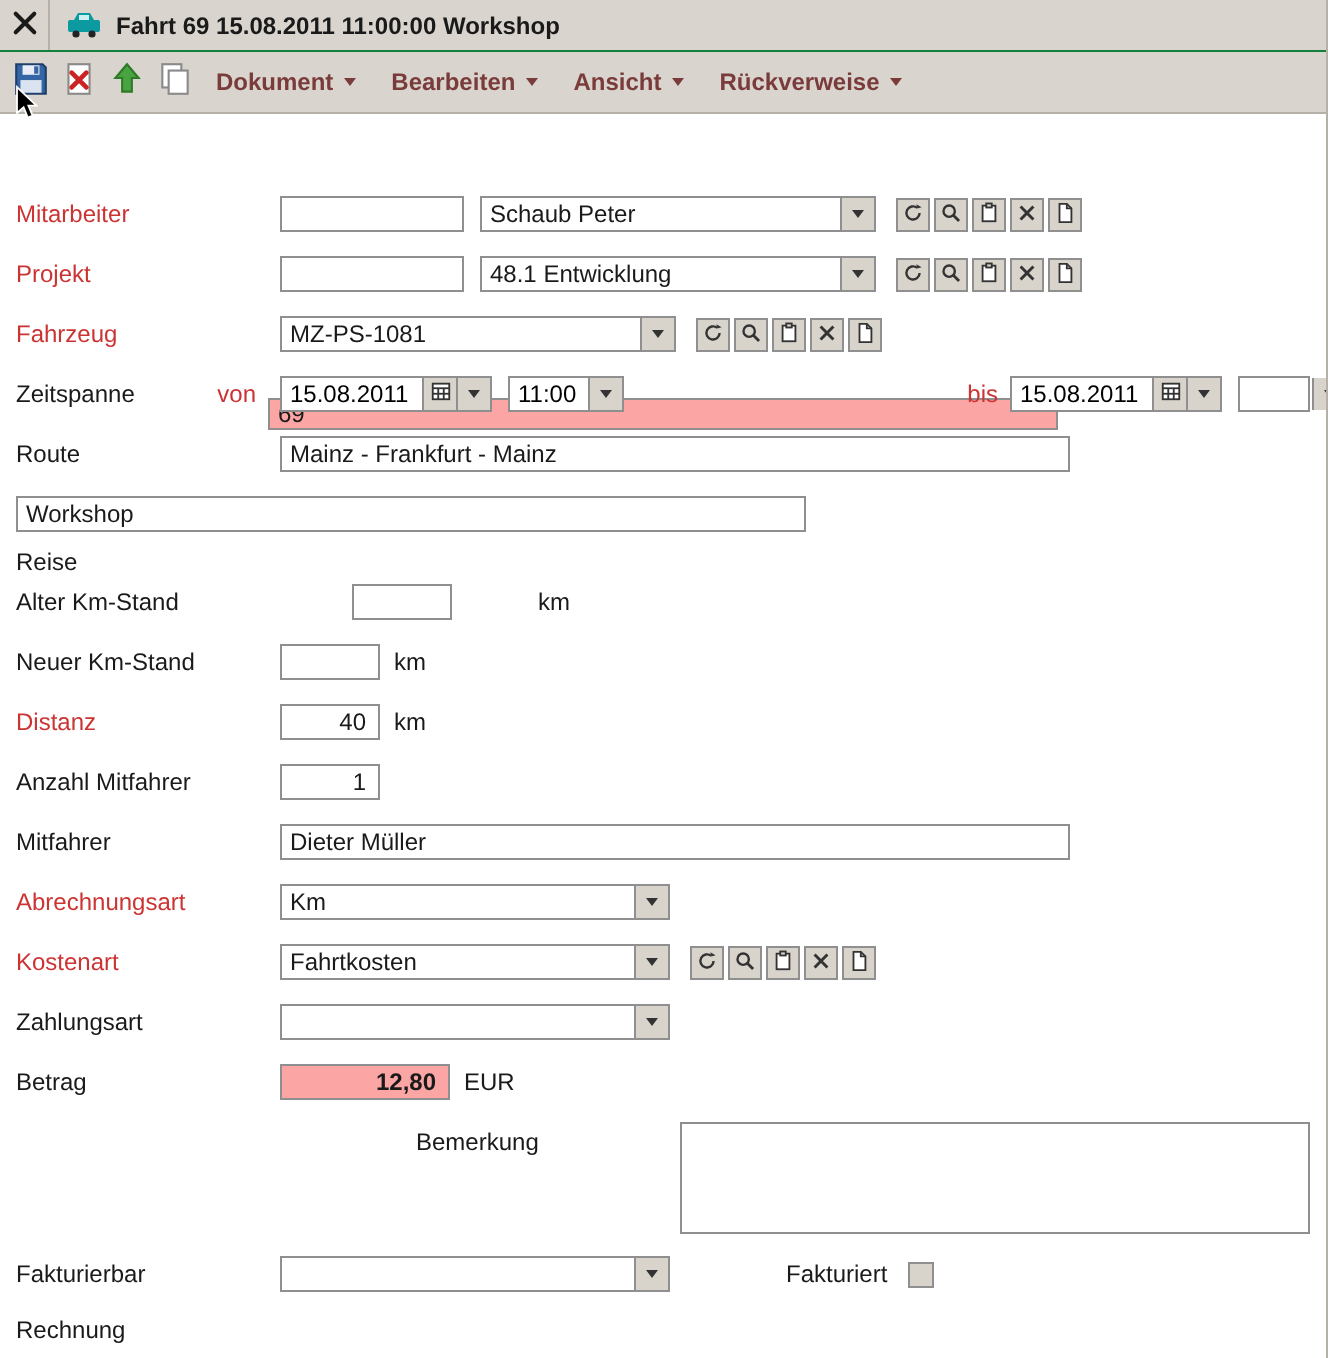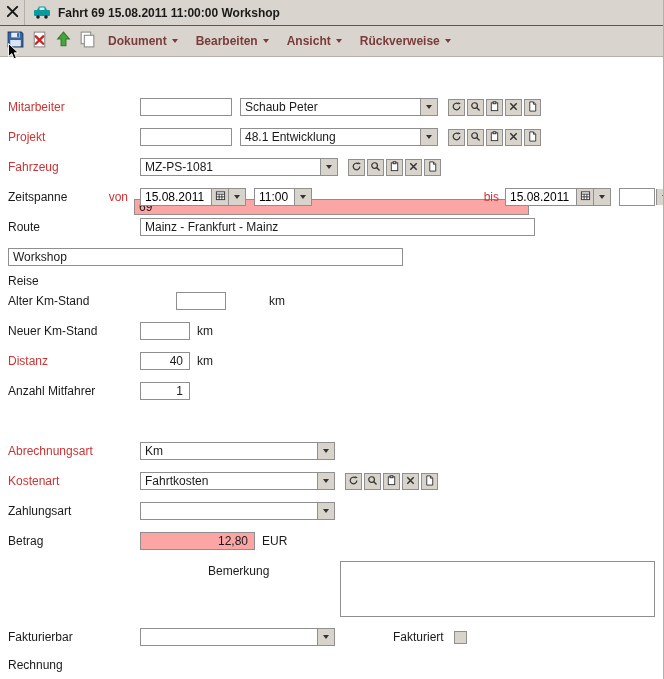--- a/index.html
+++ b/index.html
@@ -357,20 +357,26 @@
     <span class="unit">km</span>
   </div>
 
   <div class="row" style="top:381px;">
     <div class="lblcol">
         <span>Anzahl Mitfahrer</span>
       </div>
     <input class="txt num" style="width: 50px;" value="1">
   </div>
 
+  <div class="row" style="top:411px;">
+    <div class="lblcol">
+        <span>Mitfahrer</span>
+      </div>
+    <input class="txt" style="width: 395px;" value="Dieter Müller">
+  </div>
 
   <div class="row" style="top:441px;">
     <div class="lblcol">
         <span class="red">Abrechnungsart</span>
       </div>
     <div class="combo" style="width:195px;">
       <span class="ctext">Km</span>
       <div class="cbtn">
           <span class="caret"></span>
         </div>
@@ -429,21 +435,21 @@
       <div class="cbtn">
           <span class="caret"></span>
         </div>
     </div>
   </div>
 
   <div class="row" style="top:531px;">
     <div class="lblcol">
         <span>Betrag</span>
       </div>
-    <input class="txt ro num" style="width: 115px;" readonly="" value="12,80">
+    <input class="txt ro num" style="width: 85px; font-weight: bold;" readonly="" value="12,80">
     <span class="unit">EUR</span>
   </div>
 
   <div class="row row-top" style="top:561px;height:60px;">
     <div class="lblcol" style="padding-top:3px;">
         <span>Bemerkung</span>
       </div>
     <textarea class="ta" style="width: 315px; height: 56px;"></textarea>
   </div>
 

